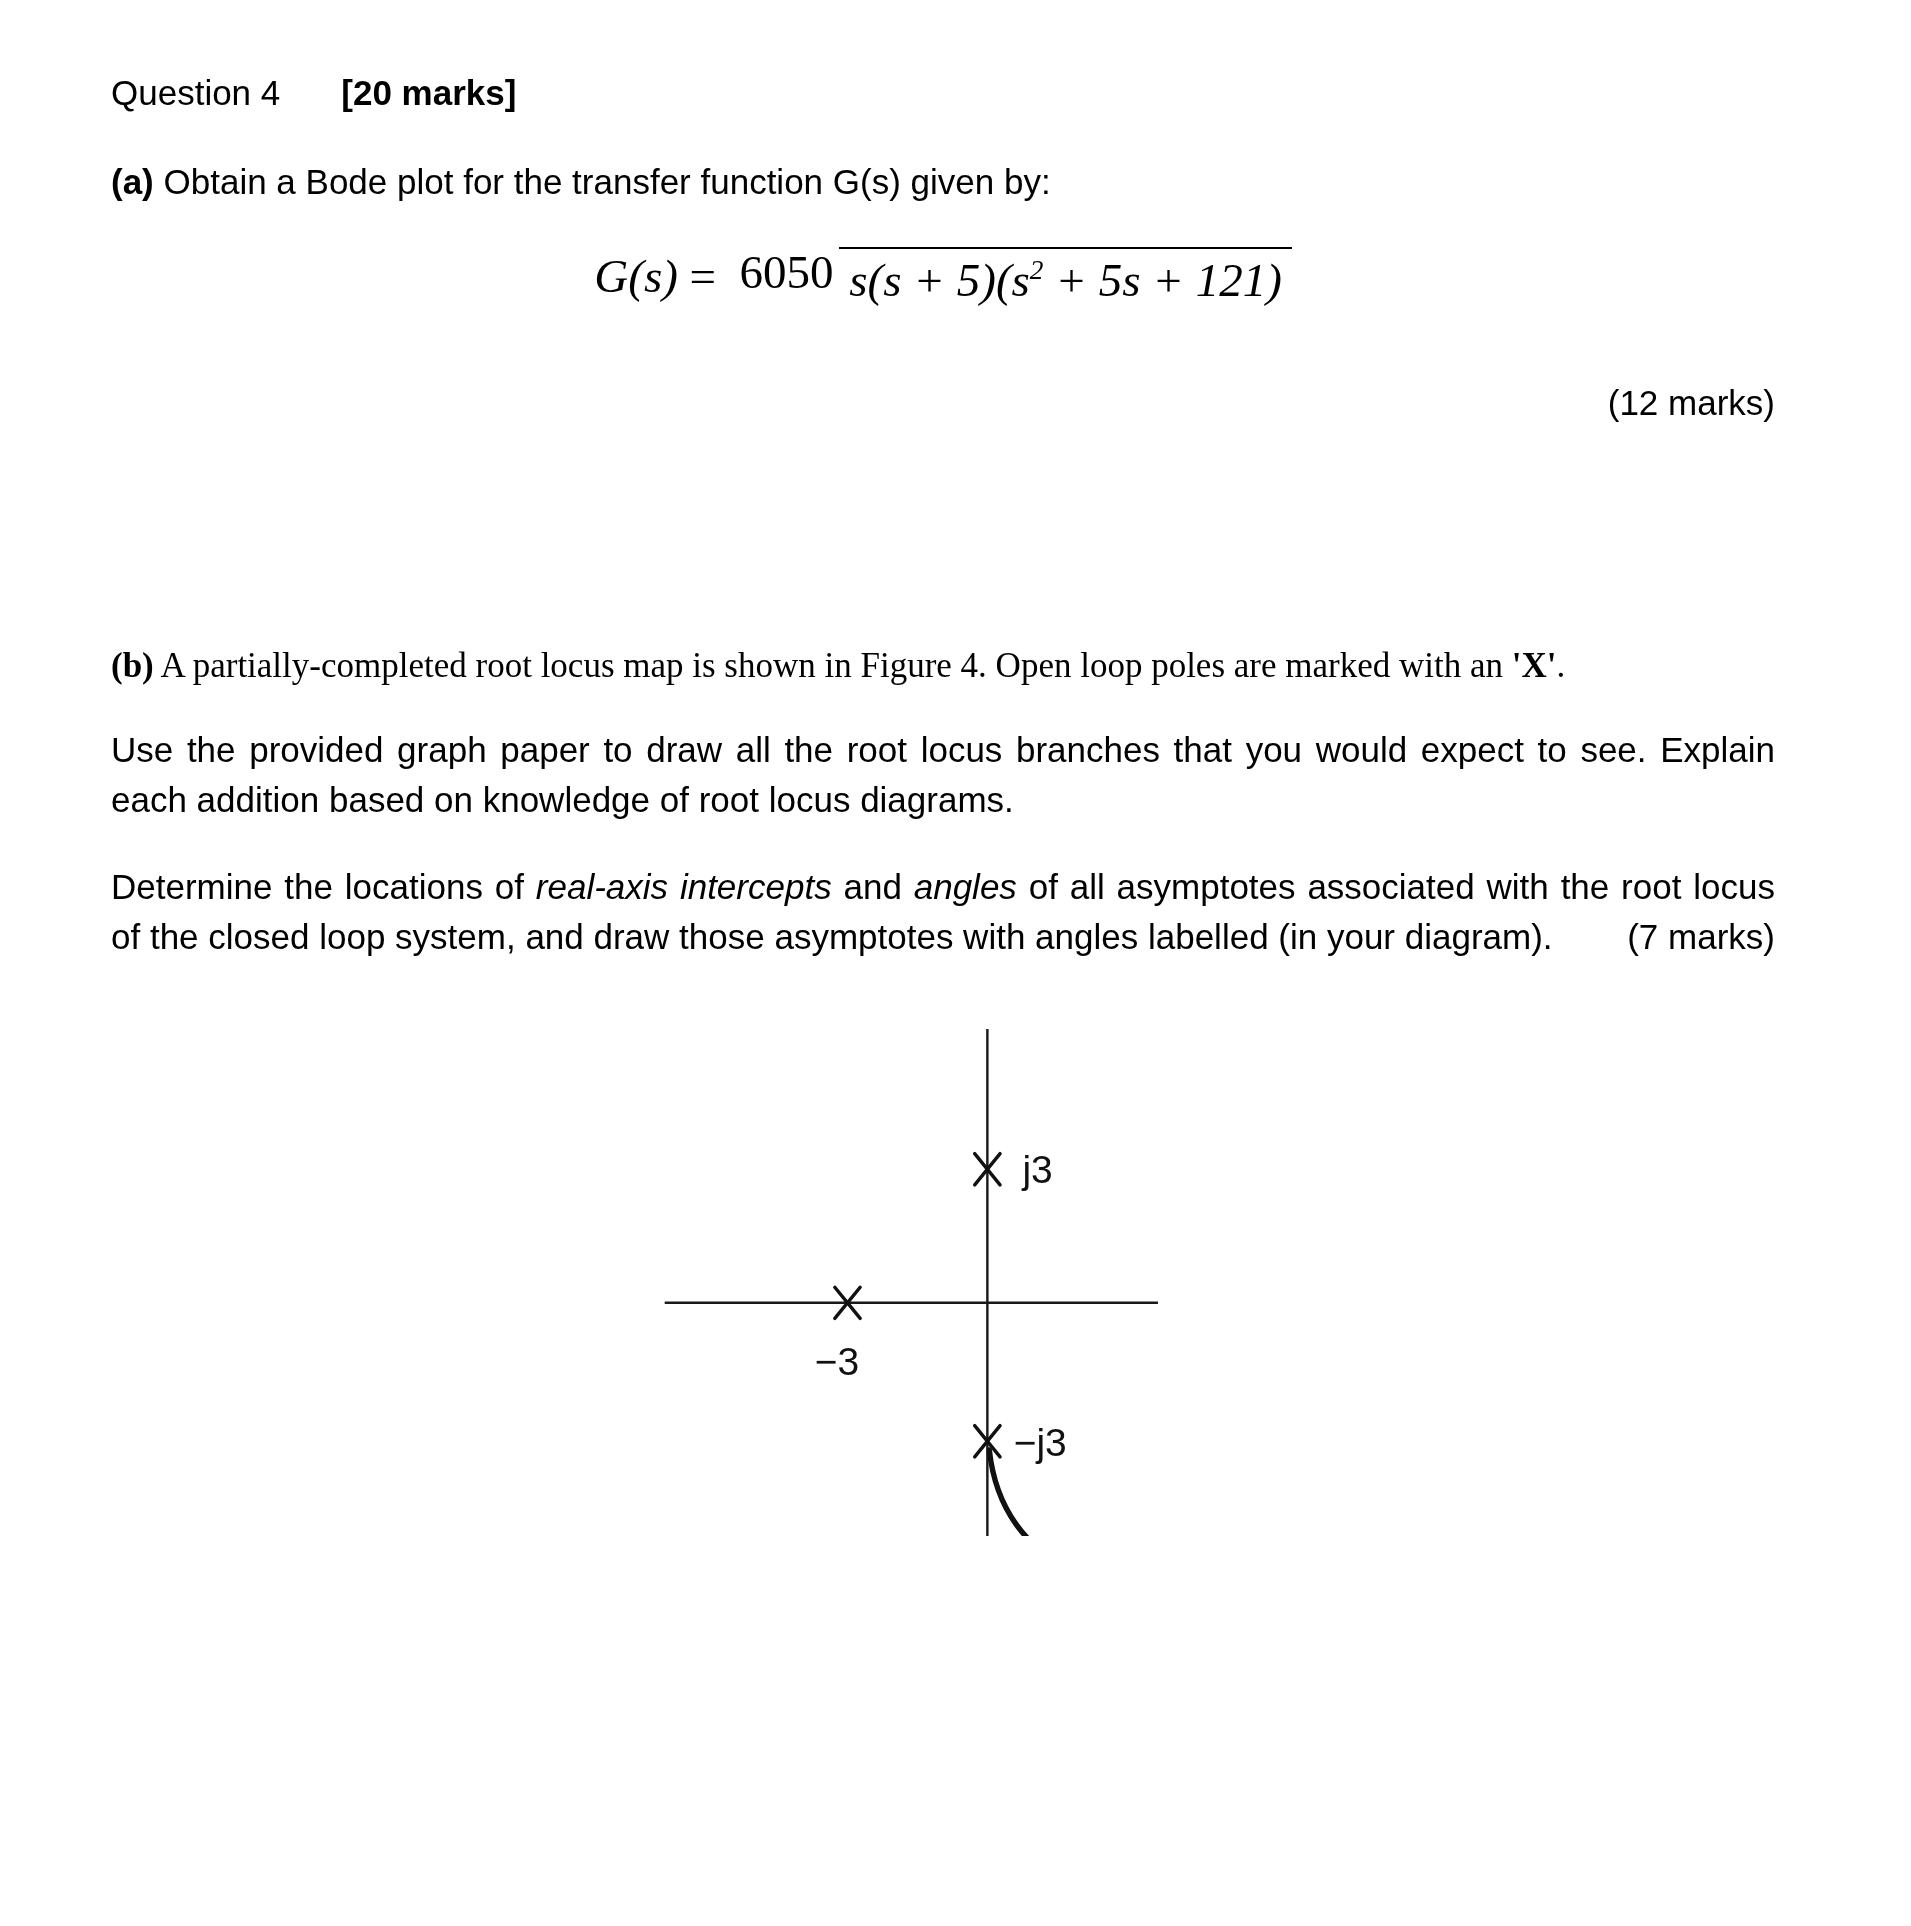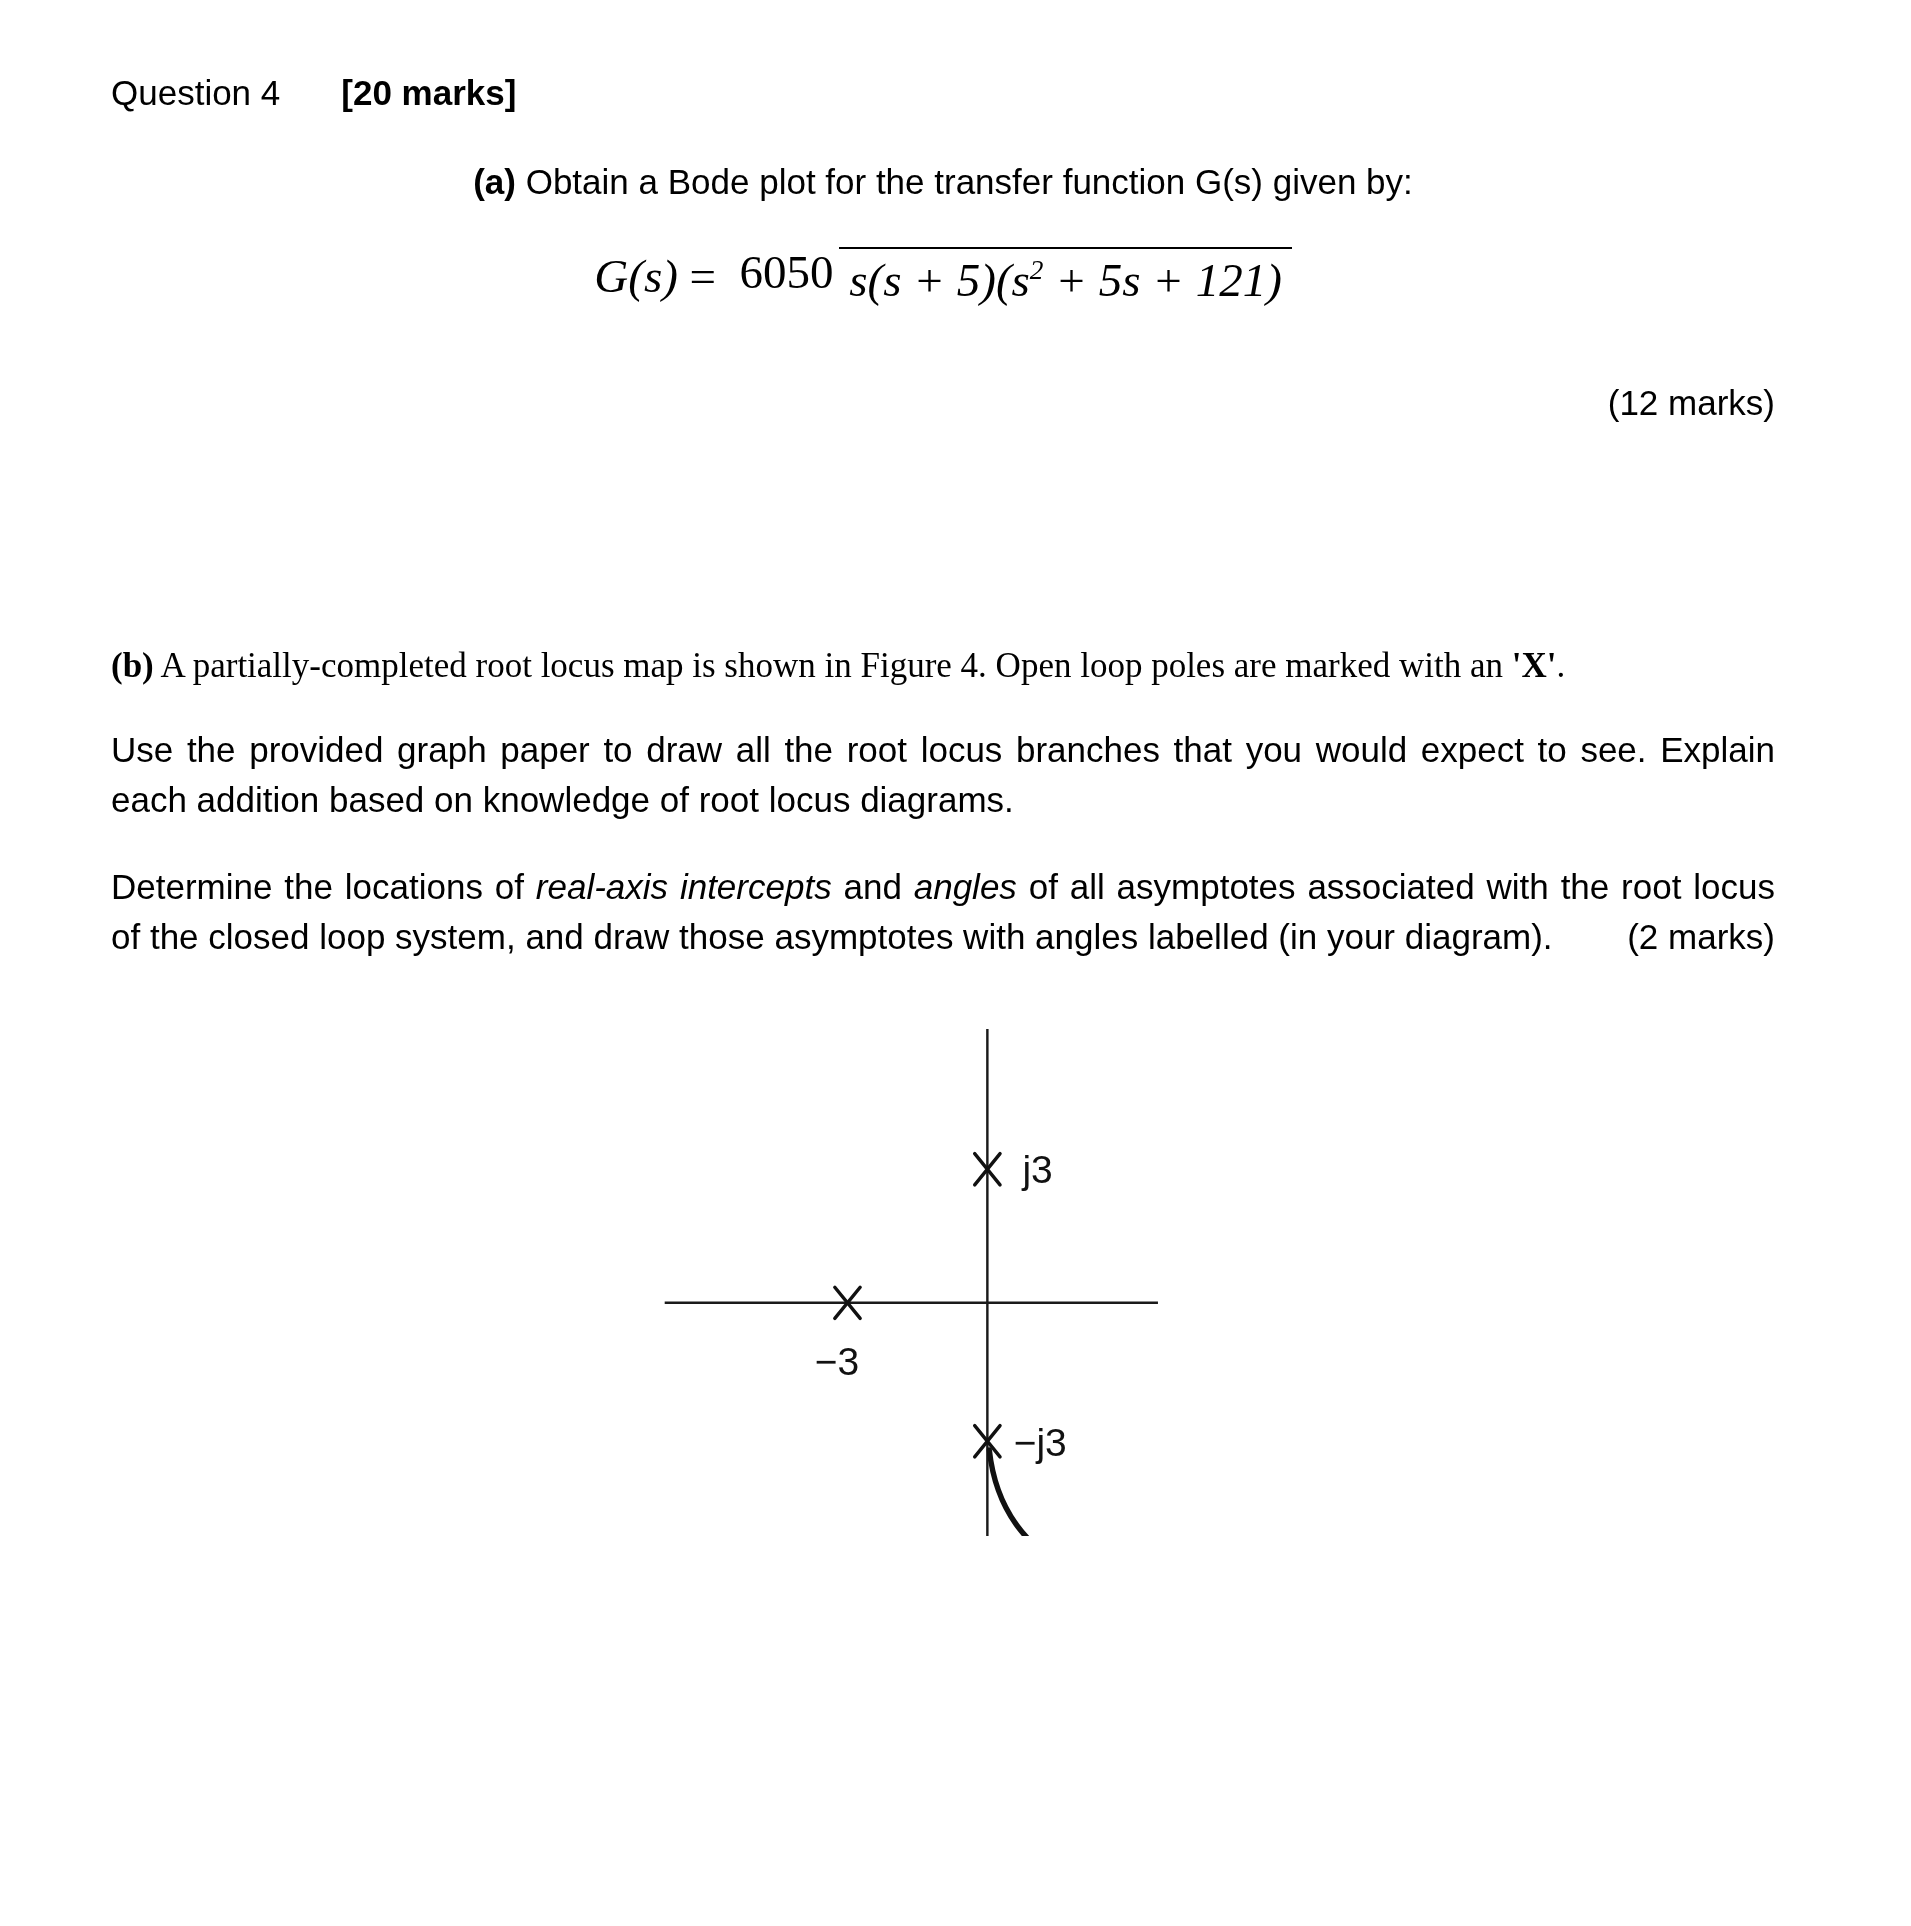--- a/index.html
+++ b/index.html
@@ -11,21 +11,21 @@
     background: #ffffff;
     color: #000000;
     font-family: "Liberation Sans", "DejaVu Sans", sans-serif;
     overflow: hidden;
   }
   .content { padding: 68px 137px 0 111px; }
 
   .heading { margin: 0 0 39px 0; font-size: 35px; line-height: 50px; }
   .q-marks { font-weight: 700; margin-left: 61px; }
 
-  .para { margin: 0; font-size: 35px; line-height: 50px; text-align: center; }
+  .para { margin: 0; font-size: 35px; line-height: 50px; }
   .justify { text-align: justify; }
   b, .plabel { font-weight: 700; }
 
   .equation {
     display: flex; justify-content: center; align-items: center;
     gap: 17.6px; margin-top: 40px;
     font-family: "Liberation Serif", "DejaVu Serif", serif;
     font-style: italic; font-size: 47px;
   }
   .eq-lhs { display: inline-flex; gap: 11.7px; align-items: center; }
@@ -67,21 +67,21 @@
         <span class="den"><span>s(s + 5)(s</span><sup>2</sup><span> + 5s + 121)</span></span>
       </span>
     </div>
 
     <p class="marks-right">(12 marks)</p>
 
     <p class="para justify pb1"><b class="plabel">(b)</b><span> A partially-completed root locus map is shown in Figure 4. Open loop poles are marked with an </span><b>'X'</b><span>.</span></p>
 
     <p class="para justify pb2">Use the provided graph paper to draw all the root locus branches that you would expect to see. Explain each addition based on knowledge of root locus diagrams.</p>
 
-    <p class="para justify p3"><span>Determine the locations of </span><i>real-axis intercepts</i><span> and </span><i>angles</i><span> of all asymptotes associated with the root locus of the closed loop system, and draw those asymptotes with angles labelled (in your diagram).</span><span class="marks-abs">(2 marks)</span></p>
+    <p class="para justify p3"><span>Determine the locations of </span><i>real-axis intercepts</i><span> and </span><i>angles</i><span> of all asymptotes associated with the root locus of the closed loop system, and draw those asymptotes with angles labelled (in your diagram).</span><span class="marks-abs">(7 marks)</span></p>
 
     <figure class="fig">
       <svg width="585" height="619" viewBox="0 0 1200 1270">
         <line x1="690" y1="8" x2="690" y2="1155" stroke="#1a1a1a" stroke-width="5"></line>
         <line x1="28" y1="570" x2="1040" y2="570" stroke="#1a1a1a" stroke-width="5"></line>
 
         <g stroke="#111111" stroke-width="7" stroke-linecap="round">
           <line x1="664" y1="264" x2="716" y2="328"></line>
           <line x1="716" y1="264" x2="664" y2="328"></line>
         </g>

